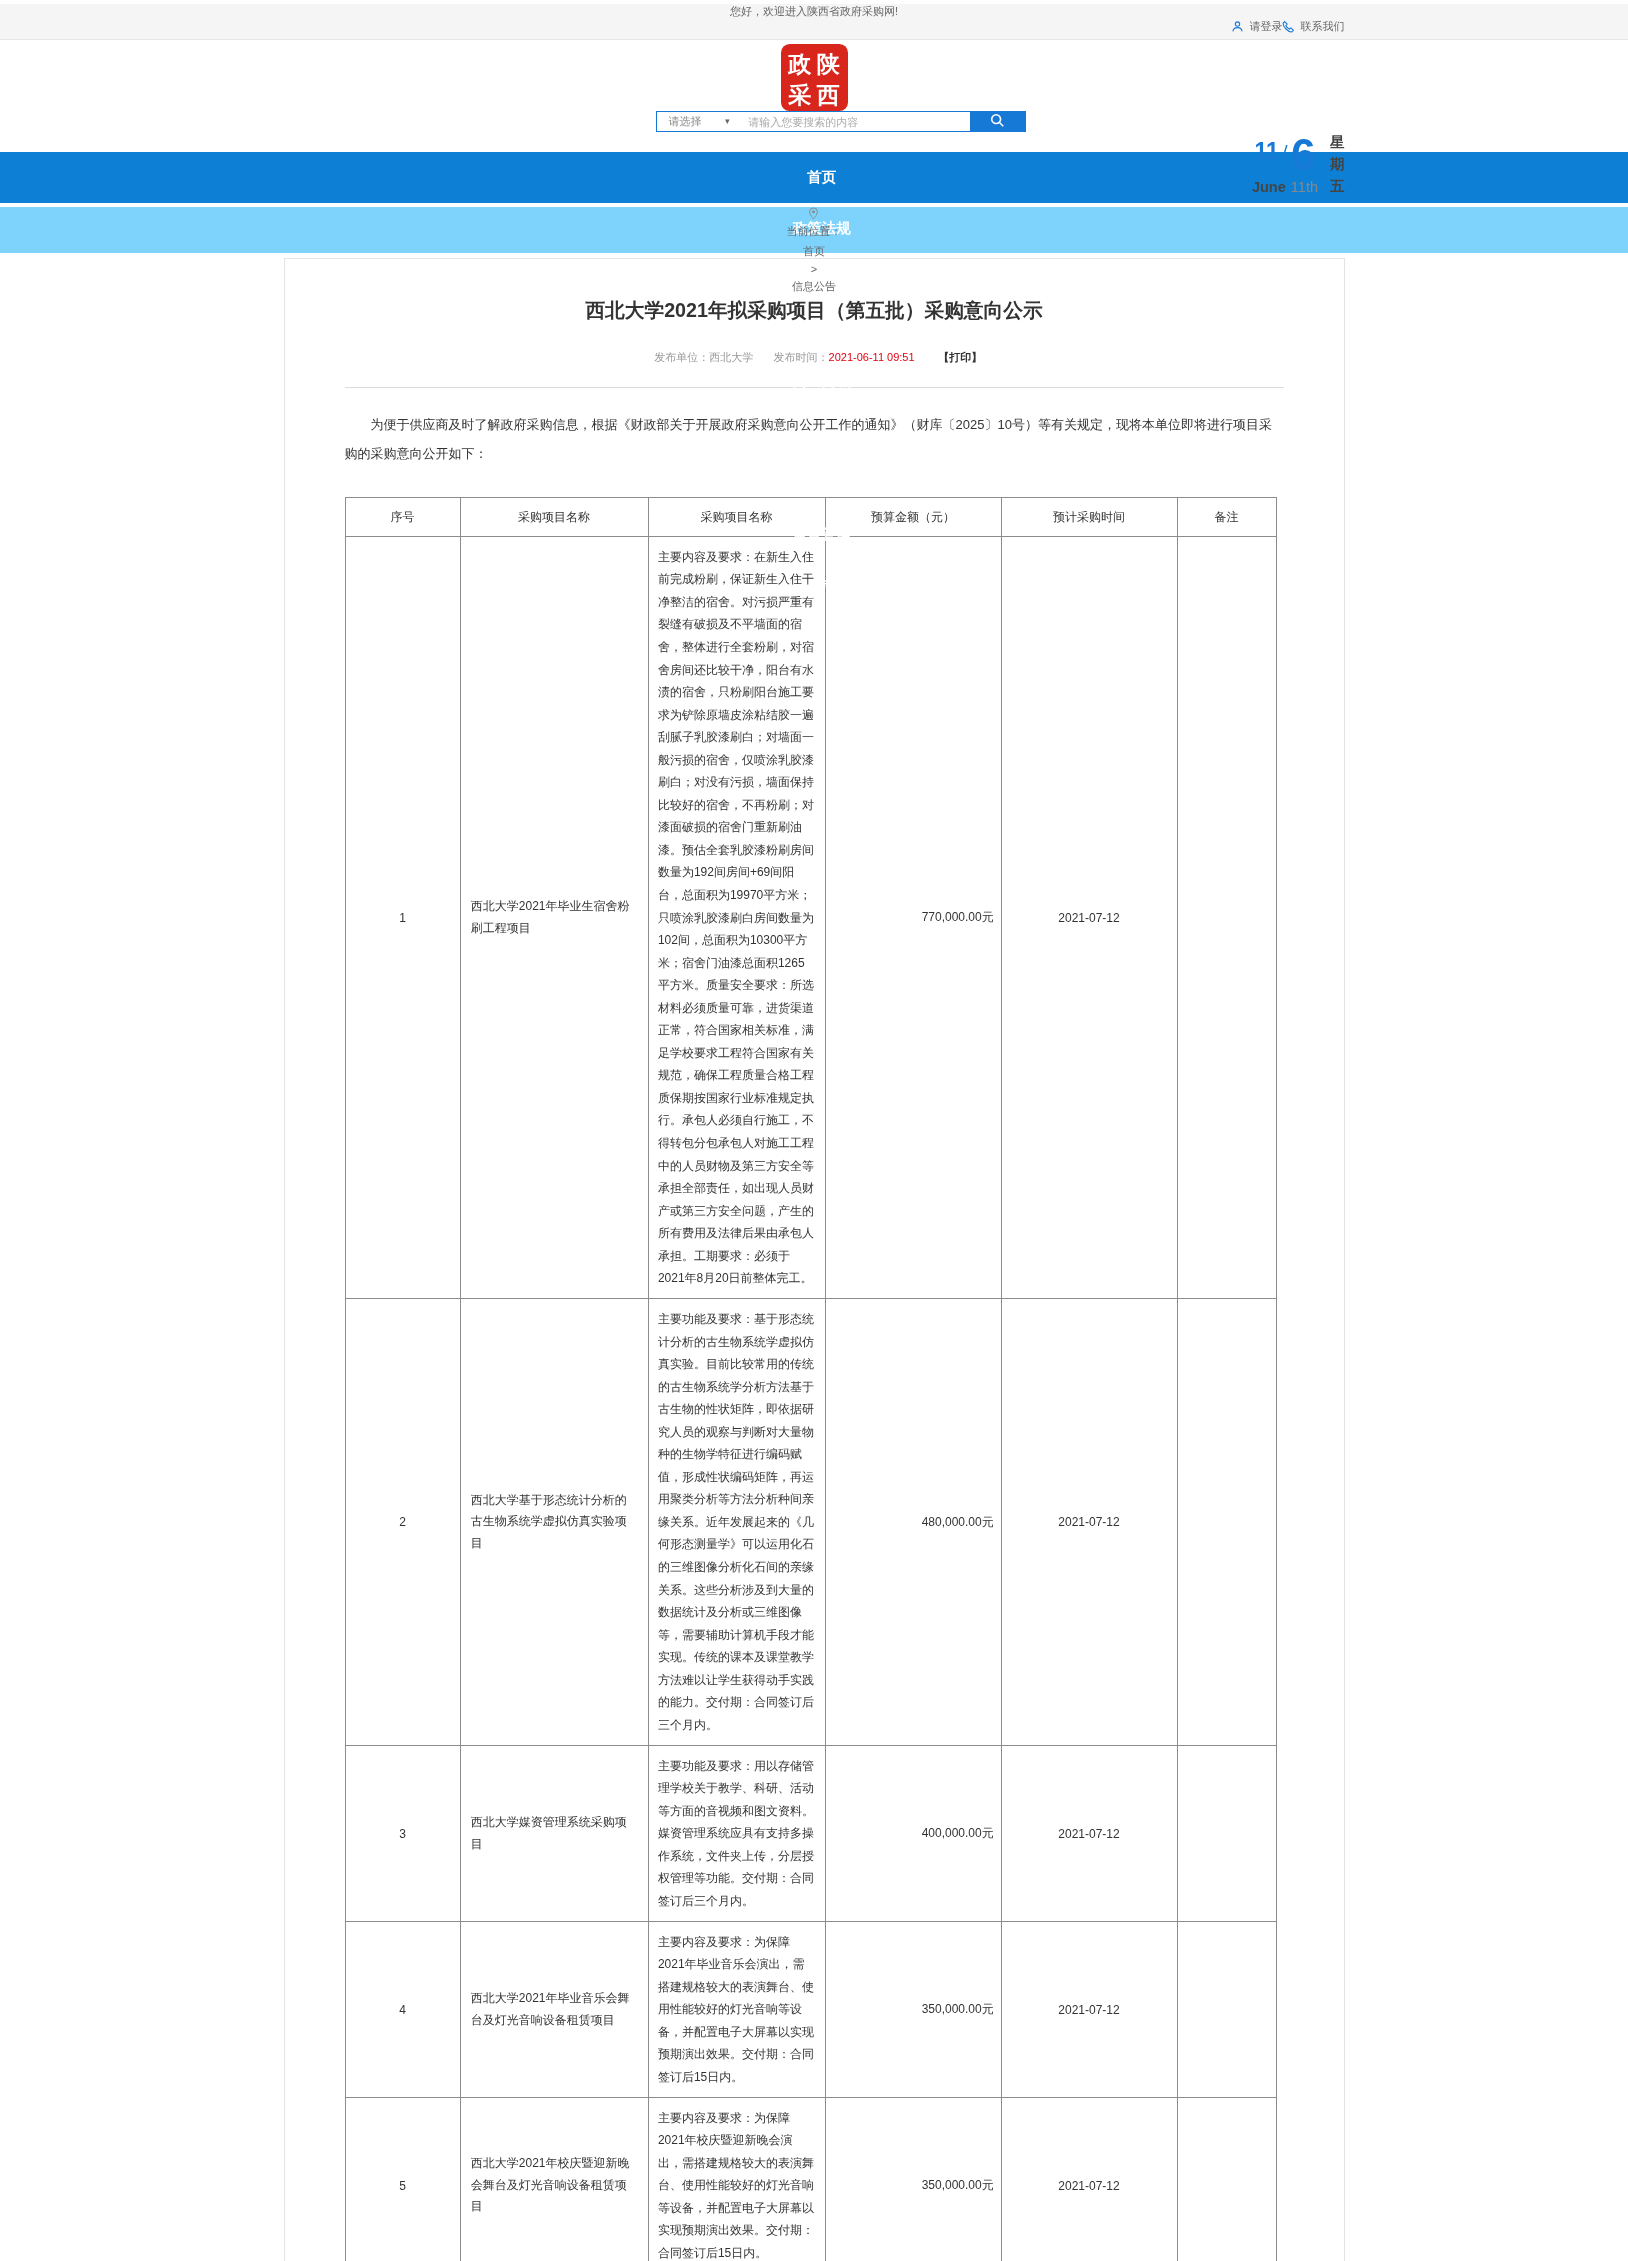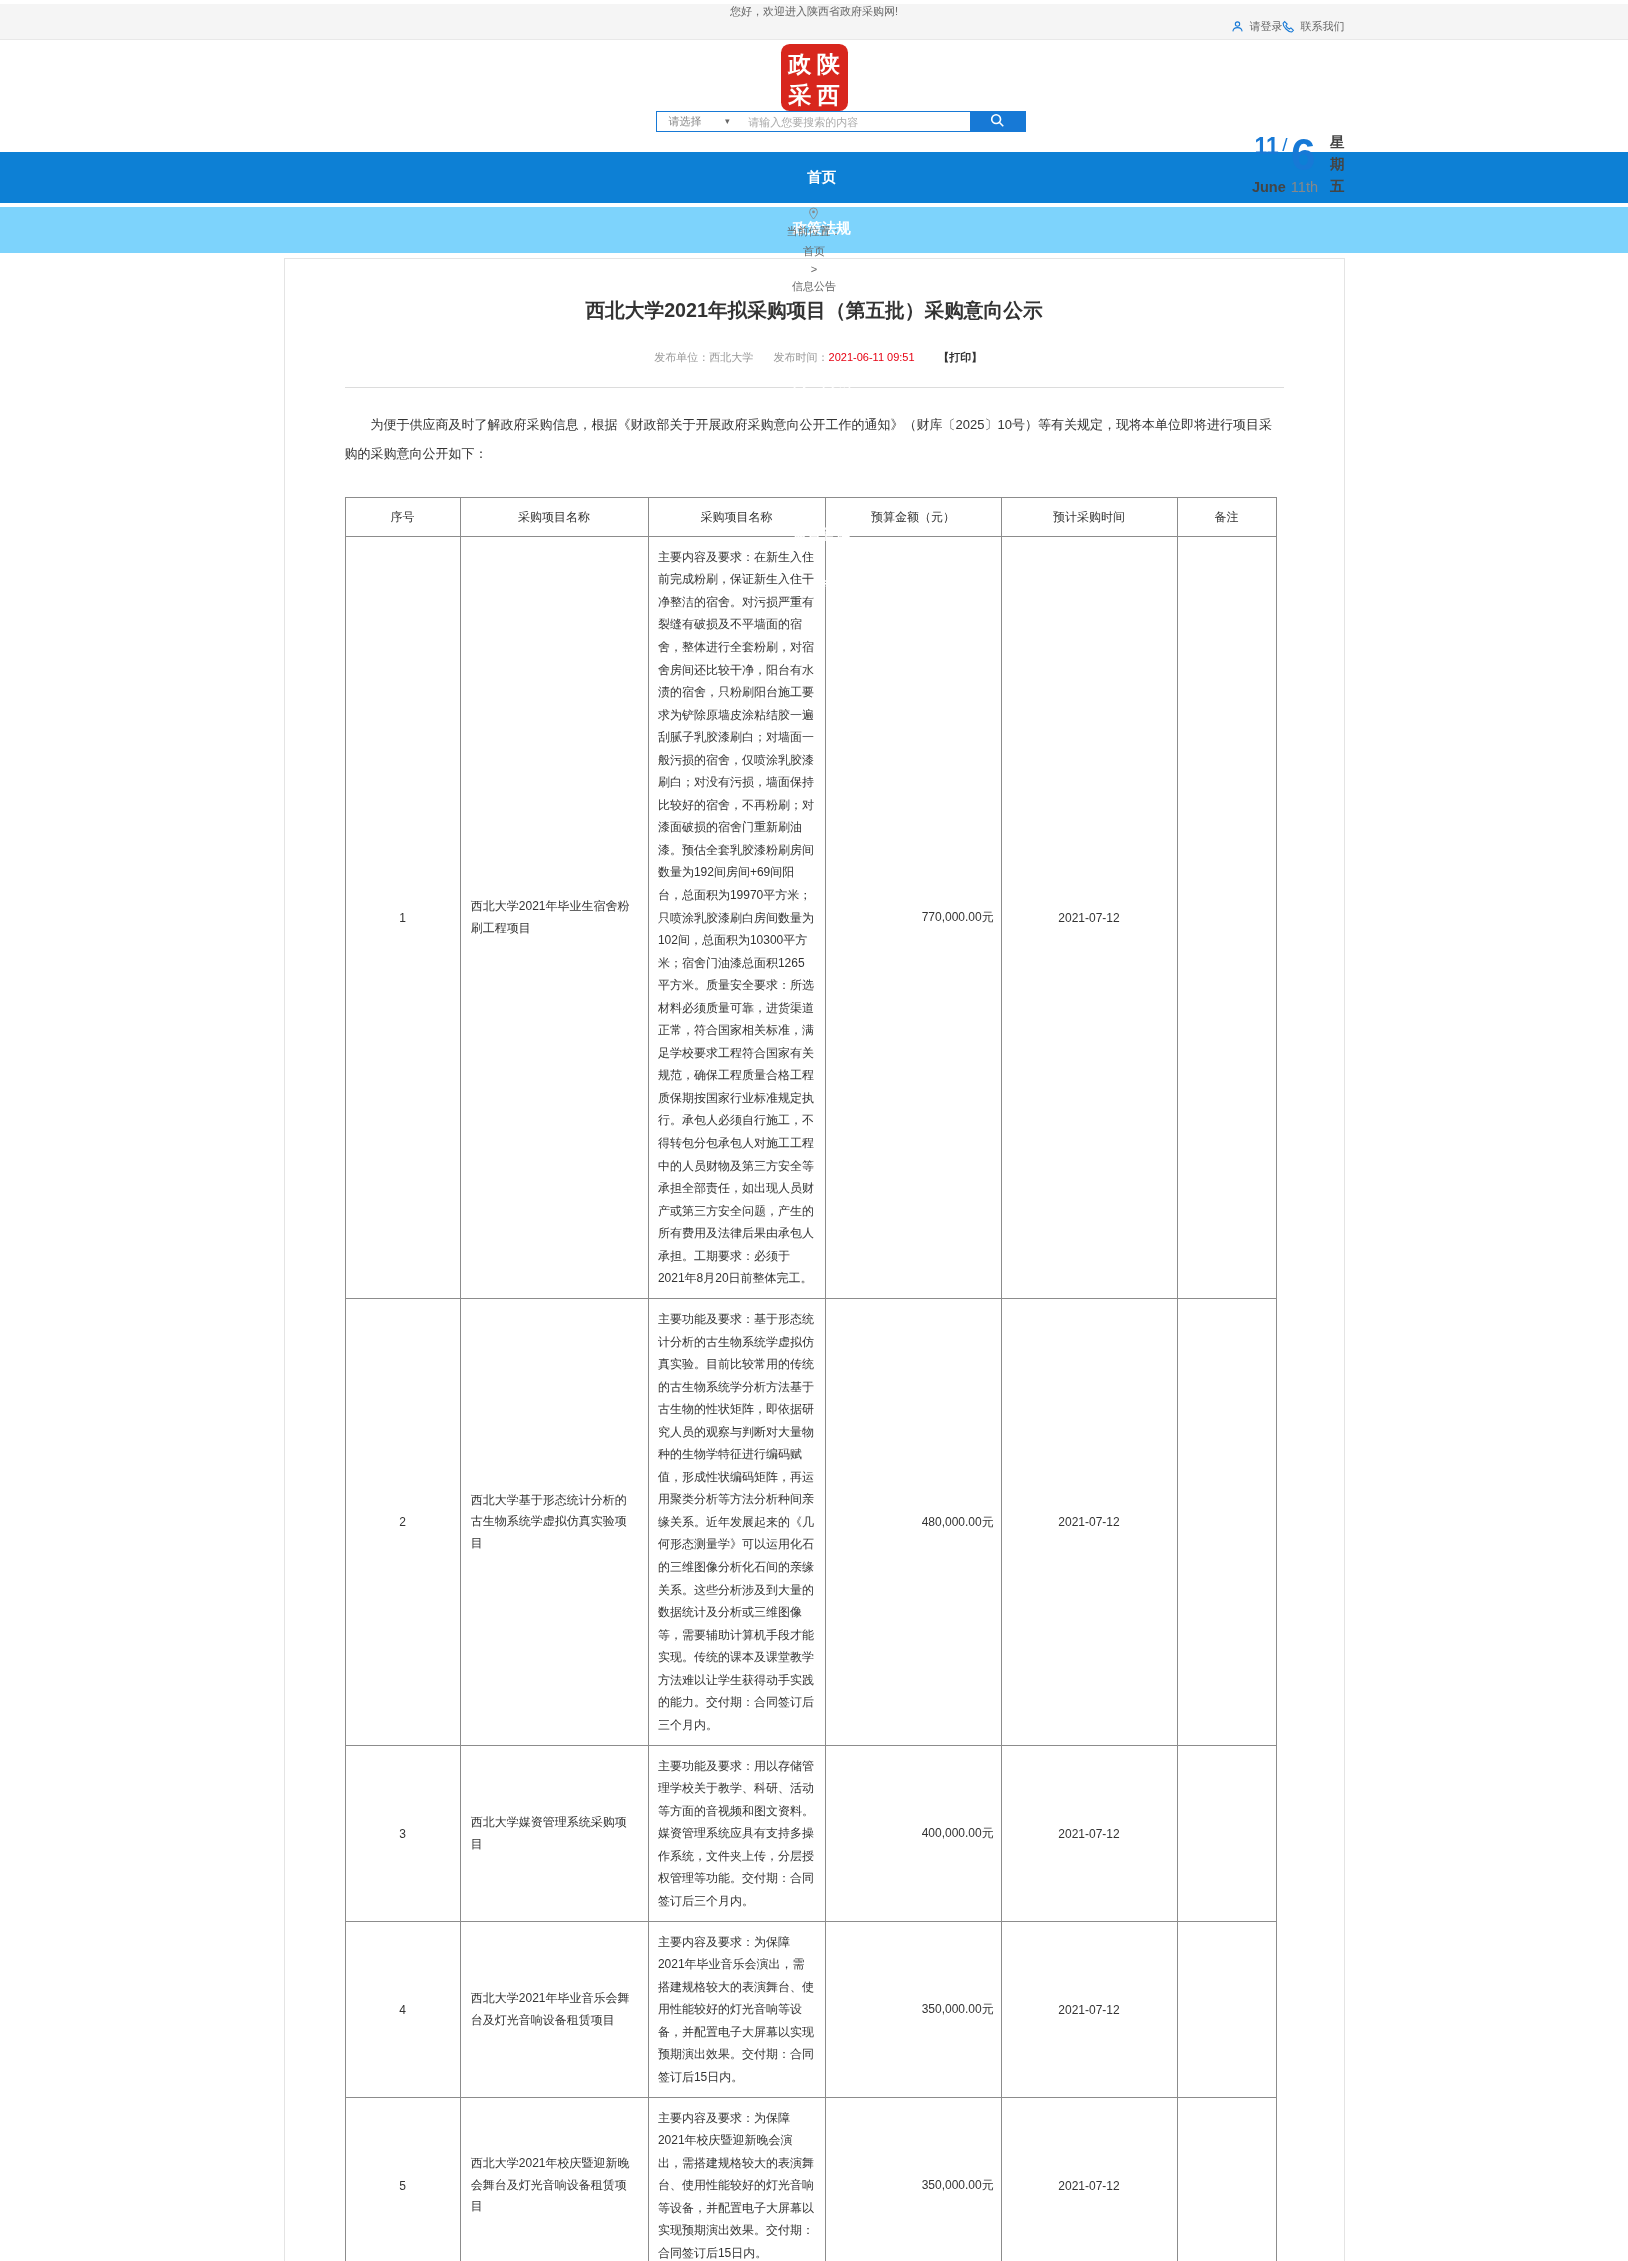--- a/index.html
+++ b/index.html
@@ -26,21 +26,21 @@
 
   .search { margin-left:53px; display:flex; align-items:stretch; border:1.7px solid #1779d6; height:39px; width:370px; background:#fff; }
   .search-select { display:flex; align-items:center; gap:22px; padding:0 10.3px 0 12px; font-size:11px; color:#888; cursor:pointer; white-space:nowrap; }
   .search-select .caret { font-size:7.7px; color:#666; }
   .search input { flex:1; border:none; outline:none; font-size:11px; color:#555; padding:0 6.8px; font-family:inherit; }
   .search input::placeholder { color:#aaa; }
   .search-btn { width:55px; background:#1779d6; border:none; display:flex; align-items:center; justify-content:center; cursor:pointer; }
 
   .datebox { margin-left:auto; display:flex; align-items:center; gap:12px; }
   .date-nums { text-align:center; }
-  .date-line { display:flex; align-items:flex-start; justify-content:center; color:#1779d6; font-weight:bold; }
+  .date-line { display:flex; align-items:center; justify-content:center; color:#1779d6; font-weight:bold; }
   .d-month { font-size:23px; line-height:1; padding-bottom:5.1px; }
   .d-slash { font-size:19px; line-height:1; padding:0 3.4px 5.1px; font-weight:400; }
   .d-day { font-size:44px; line-height:0.9; }
   .date-en { margin-top:5.1px; font-size:14.5px; color:#555; }
   .date-en .m { font-weight:bold; color:#444; }
   .date-en .d { color:#888; margin-left:5.1px; }
   .weekday { display:flex; flex-direction:column; font-size:14.5px; font-weight:bold; color:#444; line-height:1.5; }
 
   
   .nav { background:#0d80d5; height:51px; }

